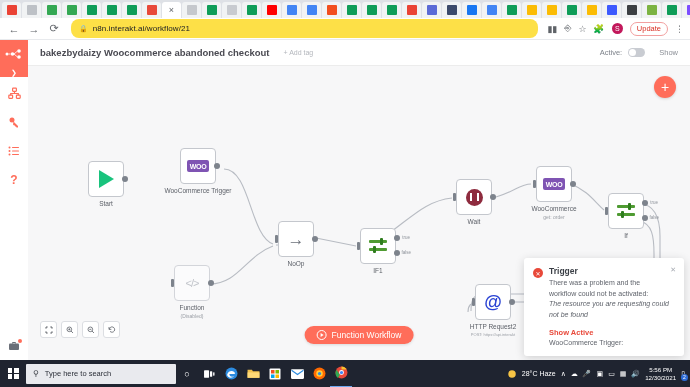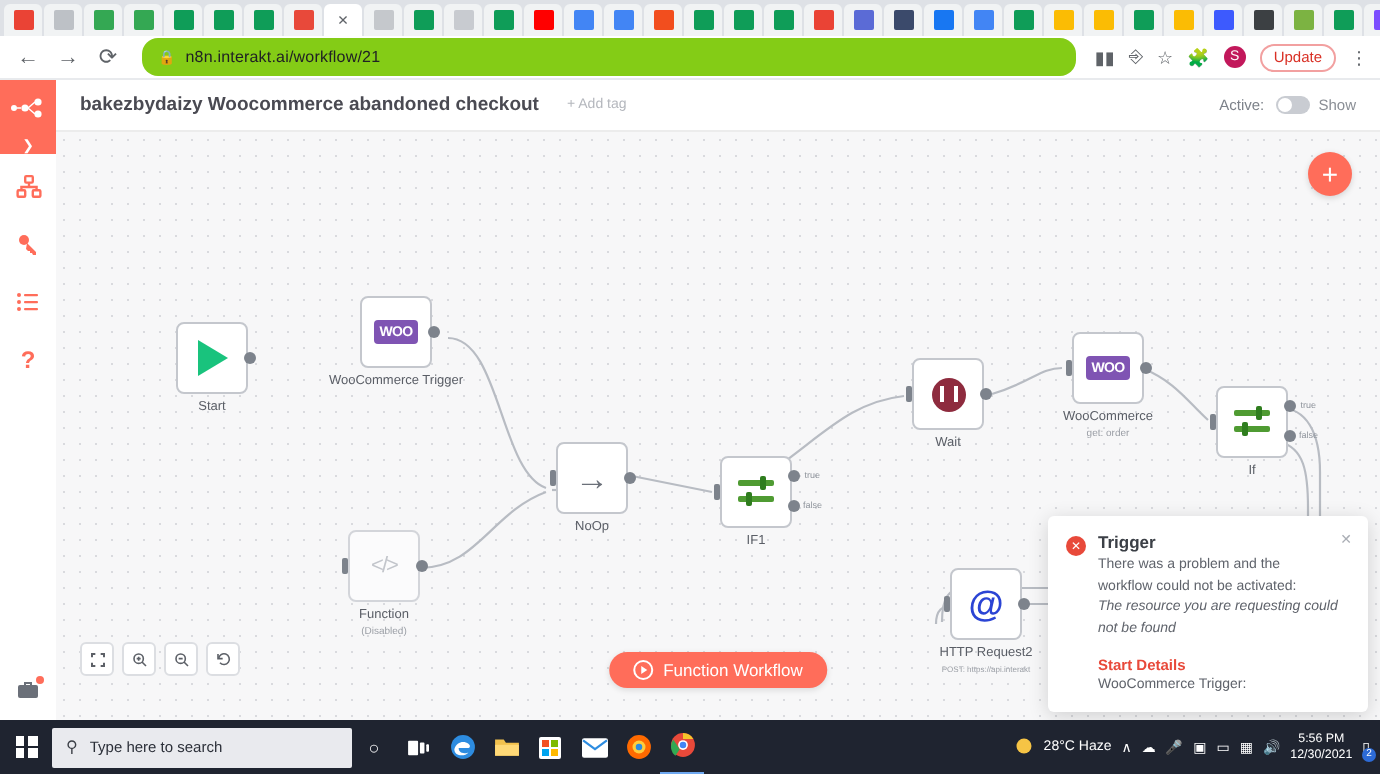--- a/index.html
+++ b/index.html
@@ -8,42 +8,42 @@
 
   
   .tabstrip{height:18px;background:#dee1e6;display:flex;align-items:flex-end;padding:0 2px;box-sizing:border-box;}
   .tab{width:19px;height:16px;margin-right:1px;border-radius:3px 3px 0 0;background:#f1f3f4;display:flex;align-items:center;justify-content:center;position:relative;}
   .tab.active{background:#fff;}
   .favicon{width:10px;height:10px;border-radius:1px;display:block;}
   .tab .xglyph{font-size:9px;color:#5f6368;line-height:1;}
 
   .toolbar{height:22px;background:#fff;display:flex;align-items:center;padding:0 6px;box-sizing:border-box;border-bottom:1px solid #e8eaed;}
   .navicon{width:16px;height:16px;display:flex;align-items:center;justify-content:center;color:#5f6368;font-size:11px;margin-right:4px;}
-  .omnibox{flex:1;height:19px;background:#84cc16;border-radius:8px;display:flex;align-items:center;padding:3px 8px;margin:0 5px;box-sizing:border-box;}
+  .omnibox{flex:1;height:19px;background:#fde047;border-radius:8px;display:flex;align-items:center;padding:3px 8px;margin:0 5px;box-sizing:border-box;}
   .omnibox .lock{font-size:7px;color:#5f6368;margin-right:5px;}
   .urltext{font-size:8px;color:#202124;letter-spacing:0.1px;}
   .tbright{display:flex;align-items:center;gap:7px;padding-left:4px;}
   .tbicon{font-size:9px;color:#5f6368;display:flex;align-items:center;}
   .avatar{width:11px;height:11px;border-radius:50%;background:#c2185b;color:#fff;font-size:7px;display:flex;align-items:center;justify-content:center;}
   .updatebtn{border:1px solid #f2a0a0;color:#d93025;border-radius:9px;font-size:7.5px;padding:1.5px 6px;background:#fff;}
   .dots{font-size:9px;color:#5f6368;}
 
   
   .n8n{position:absolute;top:40px;left:0;width:690px;height:320px;background:#f7f7f8;}
   .sidebar{position:absolute;left:0;top:0;width:28px;height:320px;background:#fff;display:flex;flex-direction:column;align-items:center;}
   .logobox{width:28px;height:28px;background:#ff6d5a;display:flex;align-items:center;justify-content:center;}
   .sbarrow{width:28px;height:9px;background:#ff6d5a;display:flex;align-items:center;justify-content:center;color:#fff;font-size:7px;}
   .sbicon{width:28px;height:26px;display:flex;align-items:center;justify-content:center;color:#ff6d5a;font-size:12px;margin-top:3px;}
   .sbbottom{margin-top:auto;margin-bottom:6px;color:#8b8f94;font-size:11px;position:relative;}
   .sbbadge{position:absolute;top:-1px;right:-2px;width:4px;height:4px;border-radius:50%;background:#ff6d5a;}
 
   .header{position:absolute;left:28px;top:0;right:0;height:26px;background:#fff;display:flex;align-items:center;padding:0 12px;box-sizing:border-box;border-bottom:1px solid #ececec;}
   .wf-title{font-size:9.5px;color:#4a4a52;font-weight:bold;}
   .addtag{font-size:7px;color:#b4b7bd;margin-left:14px;}
-  .hright{margin-left:auto;display:flex;align-items:center;gap:4px;}
+  .hright{margin-left:auto;display:flex;align-items:center;gap:14px;}
   .activelbl{font-size:7.5px;color:#7d828a;}
   .toggle{width:17px;height:9px;border-radius:5px;background:#c9ccd2;position:relative;display:inline-block;vertical-align:middle;margin-left:4px;}
   .toggle i{position:absolute;top:1px;left:1px;width:7px;height:7px;border-radius:50%;background:#fff;}
   .savedlbl{font-size:7.5px;color:#8b8f96;}
 
   .canvas{position:absolute;left:28px;top:26px;right:0;bottom:0;
     background-color:#f7f7f8;
     background-image:radial-gradient(#d9dade 0.6px, transparent 0.6px);
     background-size:8px 8px;overflow:hidden;}
 
@@ -465,21 +465,21 @@
 
       <div class="toast">
         <span class="terr">✕</span>
         <span class="tclose">✕</span>
         <div class="ttitle">Trigger</div>
         <div class="tbody">
           <span>There was a problem and the</span><br>
           <span>workflow could not be activated:</span><br>
           <em>The resource you are requesting could not be found</em>
         </div>
-        <div class="tlink">Start Details</div>
+        <div class="tlink">Show Active</div>
         <div class="tfoot">WooCommerce Trigger:</div>
       </div>
 
     </div>
   </div>
 
   <div class="taskbar">
     <div class="startbtn">
       <span class="winglyph">
           <s></s>

